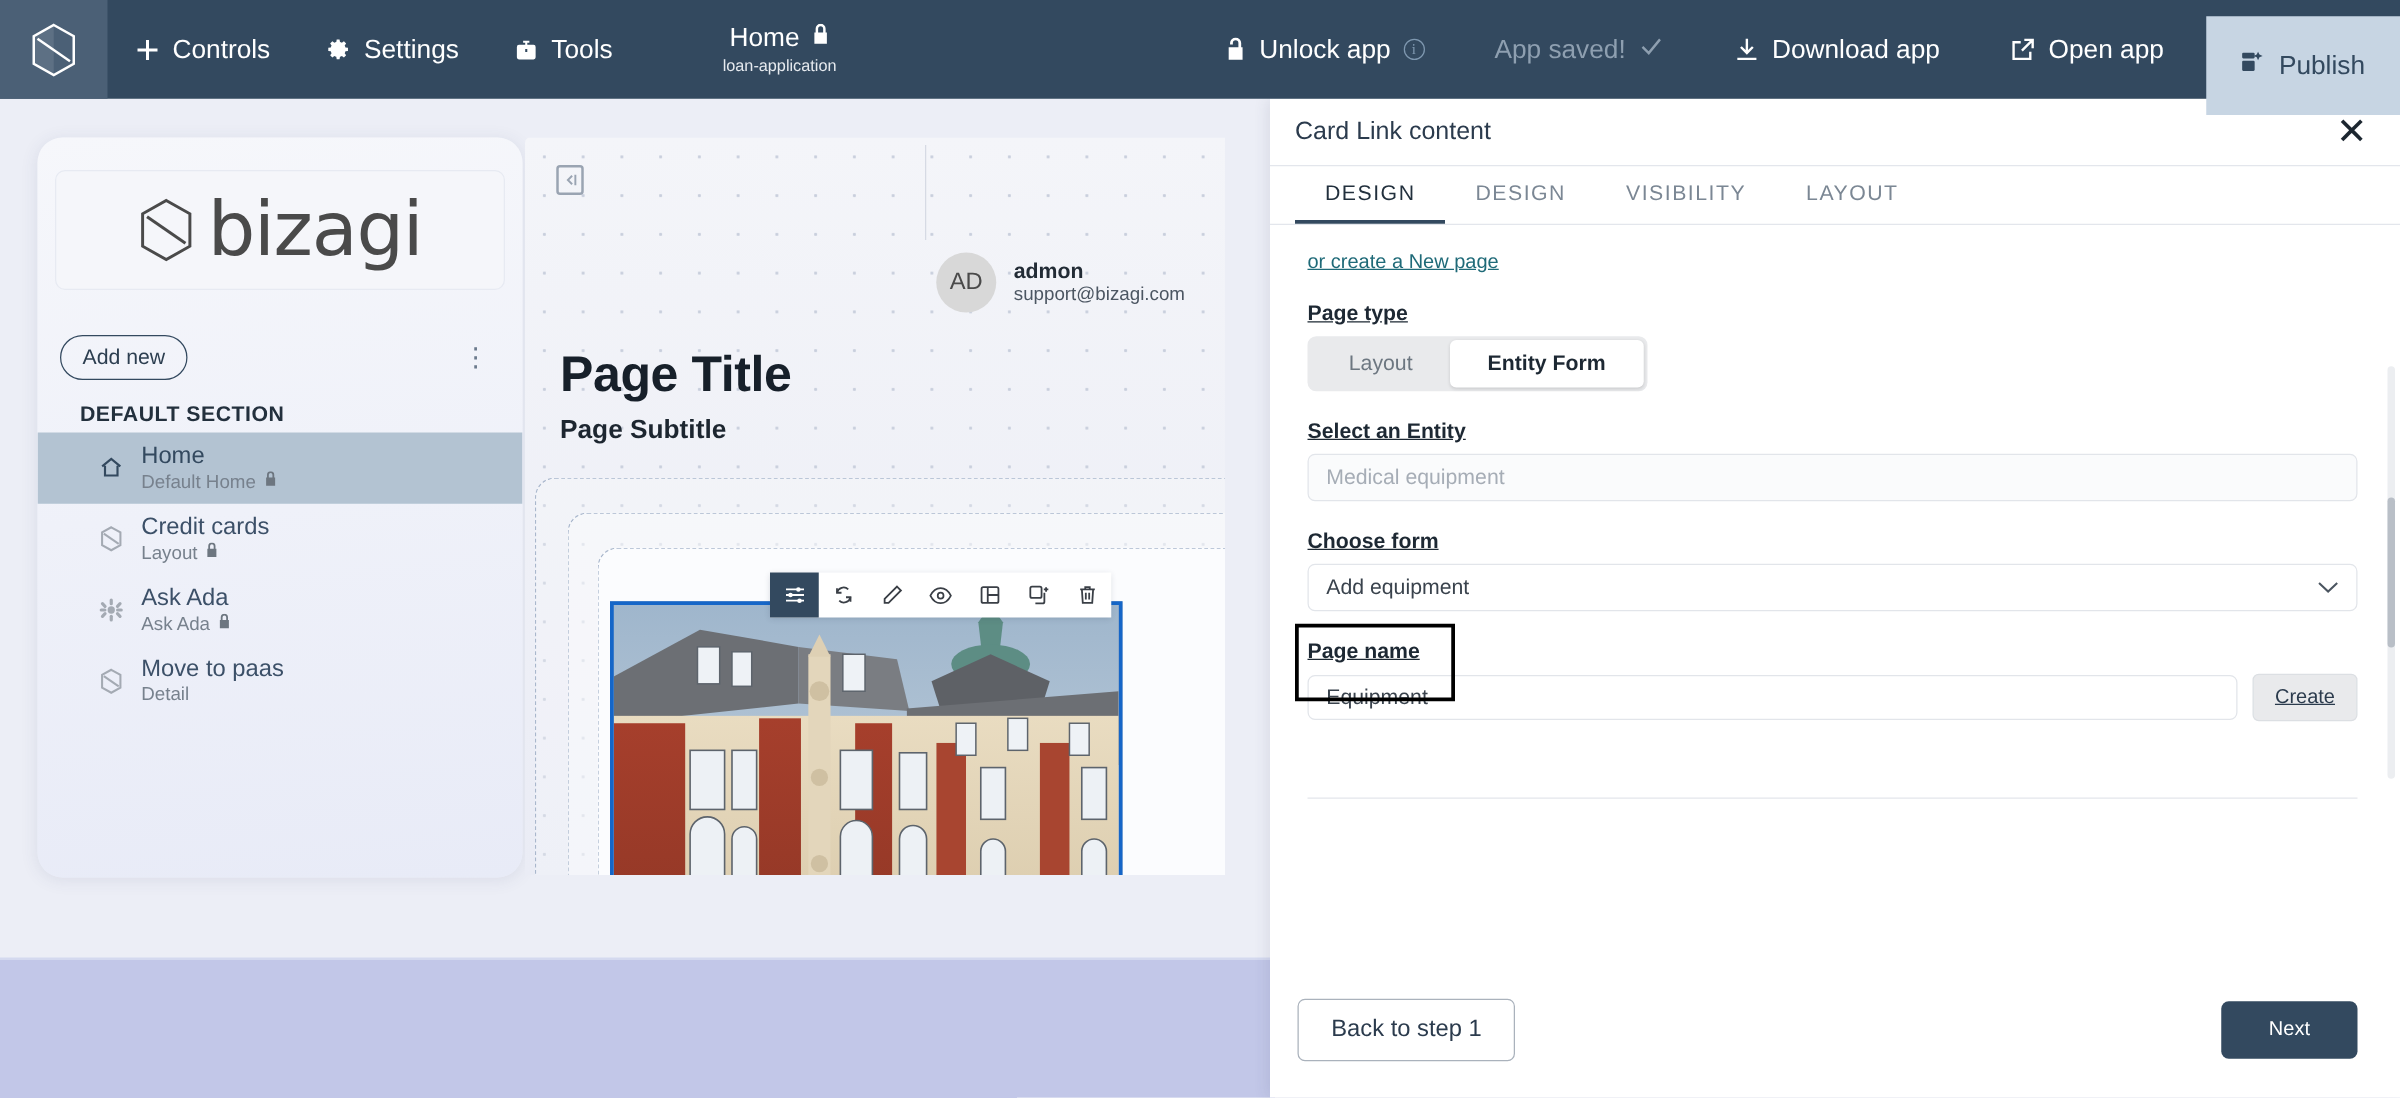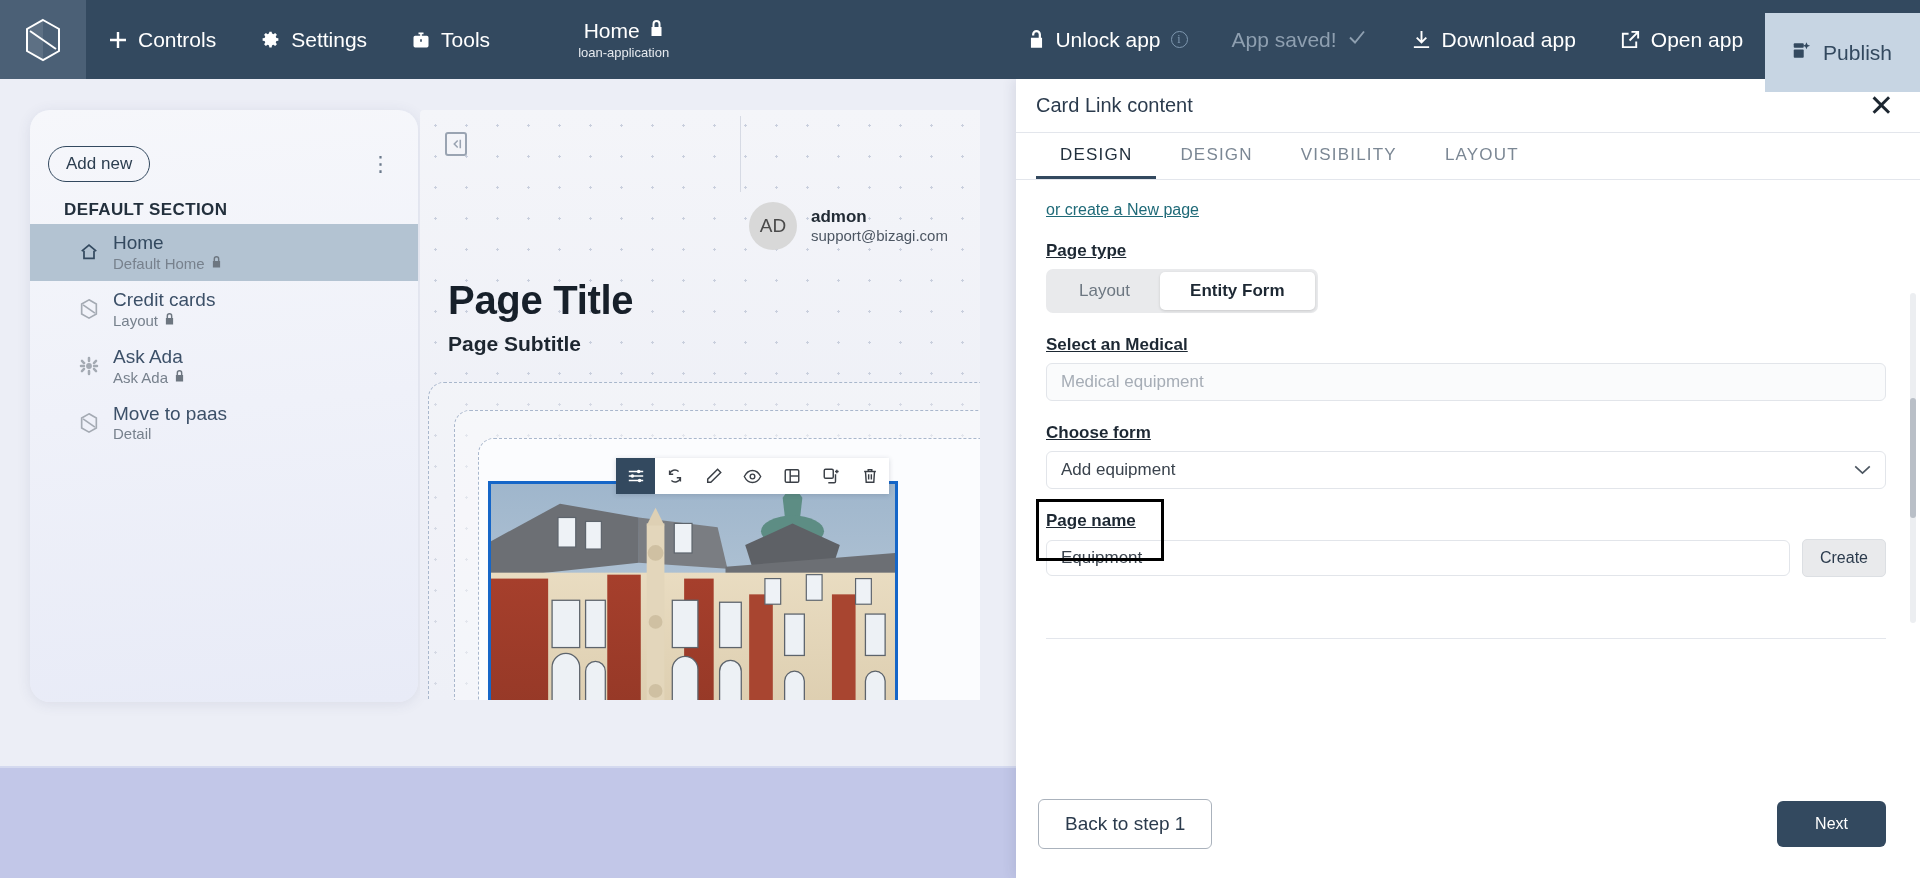--- a/index.html
+++ b/index.html
@@ -33,21 +33,21 @@
     white-space: nowrap;
   }
   .nav-item .ic { display: flex; align-items: center; }
   .title-block {
     display: flex; flex-direction: column; align-items: center;
     justify-content: center; height: 79px; color: #fff;
     margin-left: 66px; margin-right: 40px;
   }
   .title-row { display: flex; align-items: center; gap: 9px; font-size: 21px; }
   .title-sub { font-size: 13px; color: #e6eaef; margin-top: 2px; }
-  .top-right { display: flex; align-items: center; height: 79px; margin-left: auto; }
+  .top-right { display: flex; align-items: center; height: 79px; margin-left: auto; gap: 12px; }
   .saved { color: #8e9fb0; font-size: 21px; display: flex; align-items: center; gap: 10px; padding: 0 22px;}
   .publish-btn {
     display: flex; align-items: center; gap: 12px;
     background: #c7d5e3; color: #33495f;
     height: 79px; padding: 0 28px 0 26px; font-size: 21px; cursor: pointer; margin-top: 26px;
   }
   .info-circ {
     width: 17px; height: 17px; border-radius: 50%;
     border: 1.6px solid #7f98b0; color: #7f98b0;
     font-size: 12px; line-height: 14px; text-align: center;
@@ -243,20 +243,21 @@
   .pn-row { display: flex; align-items: center; gap: 12px; }
   .pn-input {
     flex: 1; height: 36px; border: 1px solid #e2e5ea; border-radius: 6px;
     background: #fff; display: flex; align-items: center; padding: 0 14px;
     font-size: 17px; color: #3a434d;
   }
   .create-btn {
     background: #e9eaec; color: #2b3b4d; border: 1px solid #dcdfe3;
     border-radius: 5px; padding: 9px 17px; font-size: 16px; cursor: pointer;
     white-space: nowrap;
+    text-decoration: underline;
   }
   .rp-divider { height: 1px; background: #e3e6ec; margin: 18px 34px 0 30px; }
 
   .rp-foot {
     position: absolute; left: 0; right: 0; bottom: 0; height: 108px;
     display: flex; align-items: center; padding: 0 34px 0 22px;
   }
   .back-btn {
     border: 1px solid #aab2bc; border-radius: 6px; background: #fff;
     color: #2b3b4d; font-size: 19px; padding: 13px 26px; cursor: pointer;
@@ -380,20 +381,27 @@
 </div>
 
 <div class="body-wrap">
   <div class="bg-base"></div>
   <div class="bg-peach"></div>
   <div class="bg-lav2"></div>
   <div class="bg-lav"></div>
 
   <div class="left-card">
 
+    <div class="logo-box">
+      <svg width="46" height="52" viewBox="0 0 36 44">
+        <path d="M18 2 L34 11 L34 33 L18 42 L2 33 L2 11 Z" fill="none" stroke="#4a4a4a" stroke-width="2"></path>
+        <path d="M5 13 L31 31" stroke="#4a4a4a" stroke-width="2" fill="none"></path>
+      </svg>
+      <span class="logo-word">bizagi</span>
+    </div>
 
     <div class="addnew-row">
       <div class="addnew-btn">Add new</div>
       <div class="kebab">⋮</div>
     </div>
 
     <div class="section-label">DEFAULT SECTION</div>
 
     <div class="nav-list">
 
@@ -652,21 +660,21 @@
 
     <div class="rp-body">
       <div class="new-page-link">or create a New page</div>
 
       <div class="f-label">Page type</div>
       <div class="seg">
         <div class="seg-opt">Layout</div>
         <div class="seg-opt on">Entity Form</div>
       </div>
 
-      <div class="f-label">Select an Medical</div>
+      <div class="f-label">Select an Entity</div>
       <div class="f-input">Medical equipment</div>
 
       <div class="f-label">Choose form</div>
       <div class="f-select">
         <span>Add equipment</span>
         <span class="chev">
           <svg width="17" height="10" viewBox="0 0 18 11" fill="none" stroke="currentColor" stroke-width="1.8">
               <path d="M1 1.5 L9 9 L17 1.5"></path>
             </svg>
         </span>

